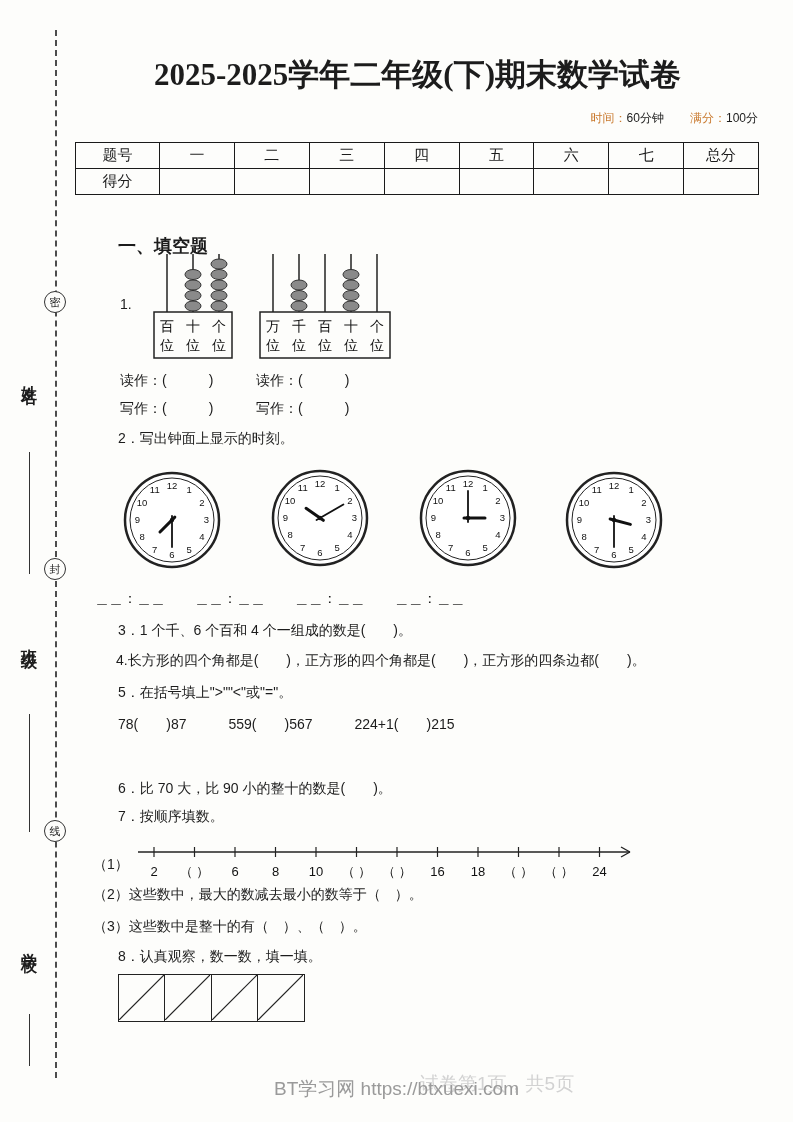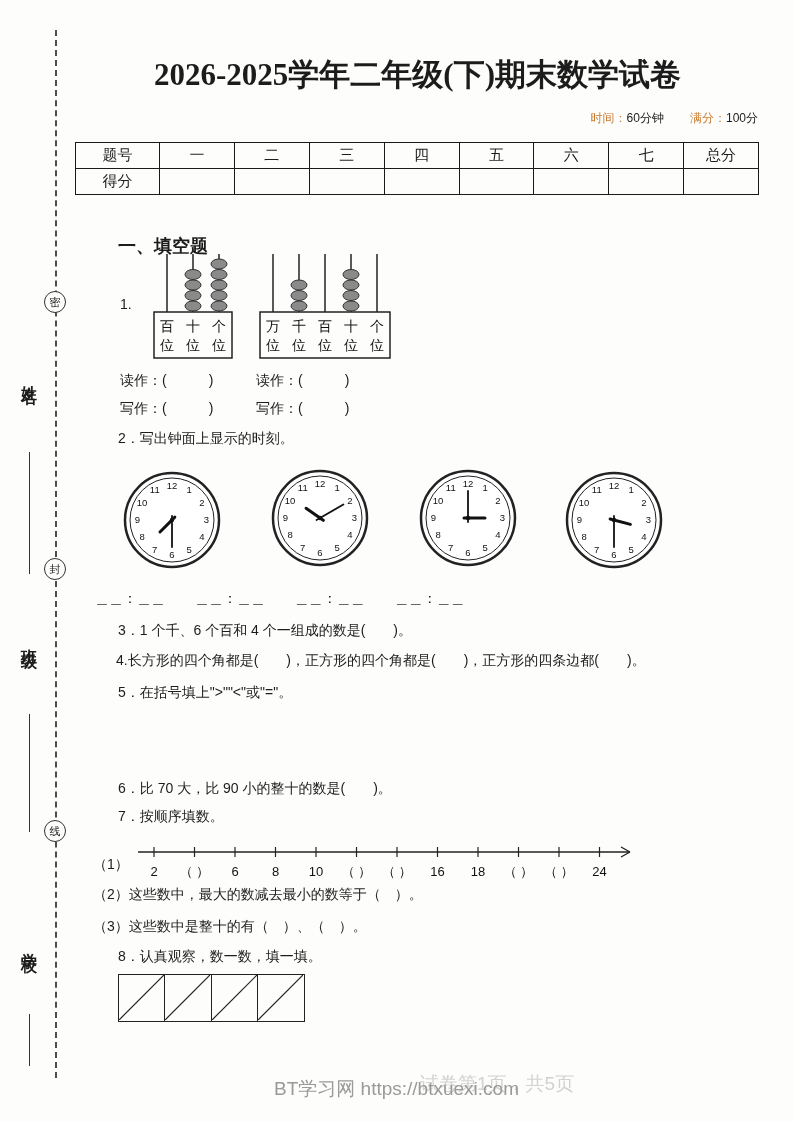--- a/index.html
+++ b/index.html
@@ -58,21 +58,21 @@
   <div class="seal-char" style="top:820px">
     <span>线</span>
   </div>
   <div class="side-label" style="top:372px">姓名：</div>
   <div class="side-rule" style="top:452px;height:122px"></div>
   <div class="side-label" style="top:636px">班级：</div>
   <div class="side-rule" style="top:714px;height:118px"></div>
   <div class="side-label" style="top:940px">学校：</div>
   <div class="side-rule" style="top:1014px;height:52px"></div>
 
-  <h1 class="title">2026-2025学年二年级(下)期末数学试卷</h1>
+  <h1 class="title">2025-2025学年二年级(下)期末数学试卷</h1>
   <div class="meta">
     <span class="meta-label">时间：</span><span>60分钟</span><span class="meta-gap"></span><span class="meta-label">满分：</span><span>100分</span>
   </div>
 
   <table class="score-table">
     <colgroup>
       <col style="width:84px">
         <col>
         <col>
         <col>
@@ -242,20 +242,21 @@
   <div class="abs blanks-row" style="top:590px;left:95px">
     <span>＿＿：＿＿</span>
     <span>＿＿：＿＿</span>
     <span>＿＿：＿＿</span>
     <span>＿＿：＿＿</span>
   </div>
 
   <div class="abs" style="top:622px;left:118px">3．1 个千、6 个百和 4 个一组成的数是(　　)。</div>
   <div class="abs" style="top:652px;left:116px">4.长方形的四个角都是(　　)，正方形的四个角都是(　　)，正方形的四条边都(　　)。</div>
   <div class="abs" style="top:684px;left:118px">5．在括号填上"&gt;""&lt;"或"="。</div>
+  <div class="abs" style="top:716px;left:118px">78(　　)87　　　559(　　)567　　　224+1(　　)215</div>
   <div class="abs" style="top:780px;left:118px">6．比 70 大，比 90 小的整十的数是(　　)。</div>
 
   <div class="abs" style="top:808px;left:118px">7．按顺序填数。</div>
   <div class="abs" style="top:856px;left:93px">（1）</div>
   <svg class="abs-svg" style="top:840px;left:138px" width="500" height="46">
       <line x1="0" y1="12" x2="492" y2="12" stroke="#222" stroke-width="1.4"></line>
       <line x1="492" y1="12" x2="483" y2="7" stroke="#222" stroke-width="1.4"></line>
       <line x1="492" y1="12" x2="483" y2="17" stroke="#222" stroke-width="1.4"></line>
       <line x1="16" y1="7" x2="16" y2="17" stroke="#222" stroke-width="1.2"></line>
       <text x="16" y="36" text-anchor="middle" font-size="13" fill="#111">2</text>

